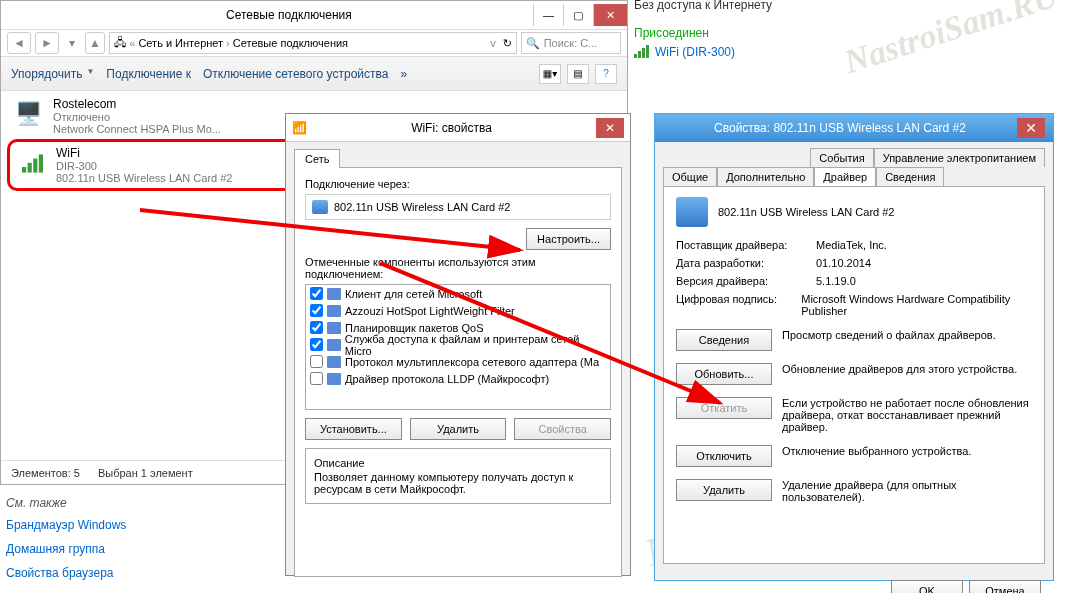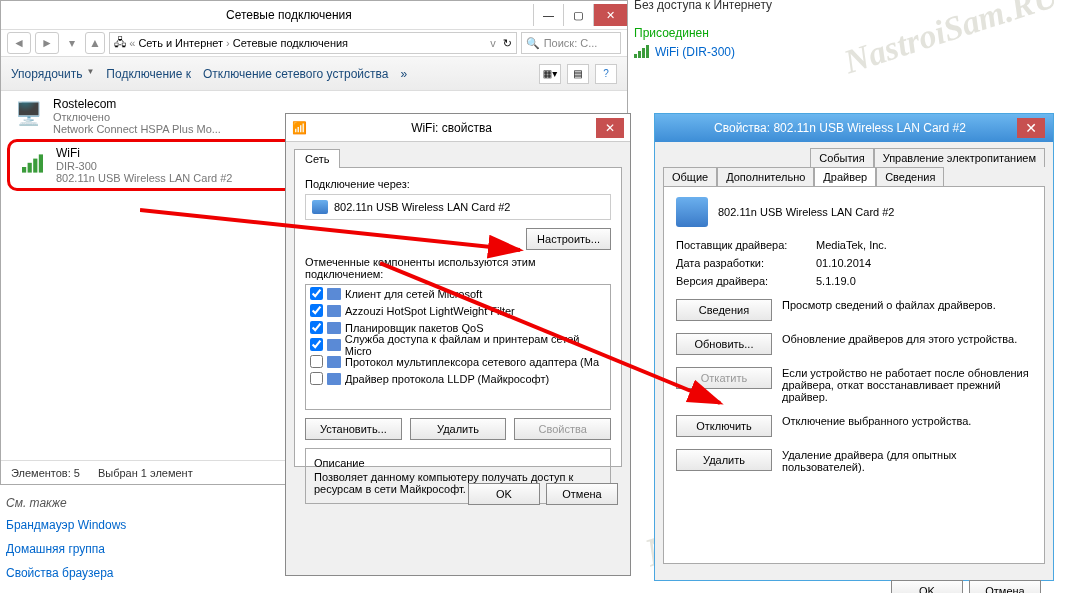--- a/index.html
+++ b/index.html
@@ -208,21 +208,21 @@
 
 <div class="wifi-dialog">
   <div class="dlg-title">
     <span>📶</span>
     <span class="spacer">WiFi: свойства</span>
     <div class="dlg-close">✕</div>
   </div>
   <div class="tab-strip">
     <div class="tab">Сеть</div>
   </div>
-  <div class="group-panel" style="height:300px;">
+  <div class="group-panel" style="height:410px;">
     <div class="lbl">Подключение через:</div>
     <div class="adapter-row">
       <div class="adapter-ico"></div>
       <span>802.11n USB Wireless LAN Card #2</span>
     </div>
     <div class="cfg-row">
       <button class="btn">Настроить...</button>
     </div>
     <div class="lbl" style="margin-top:6px;">Отмеченные компоненты используются этим подключением:</div>
     <div class="comp-list">
@@ -297,20 +297,24 @@
         <div class="k">Поставщик драйвера:</div>
         <div>MediaTek, Inc.</div>
       </div>
     <div class="info-row">
         <div class="k">Дата разработки:</div>
         <div>01.10.2014</div>
       </div>
     <div class="info-row">
         <div class="k">Версия драйвера:</div>
         <div>5.1.19.0</div>
+      </div>
+    <div class="info-row">
+        <div class="k">Цифровая подпись:</div>
+        <div>Microsoft Windows Hardware Compatibility Publisher</div>
       </div>
 
     <div class="drv-actions">
       <div class="drv-action-row">
         <button class="btn">Сведения</button>
         <div class="txt">Просмотр сведений о файлах драйверов.</div>
       </div>
       <div class="drv-action-row" style="position:relative">
         <button class="btn">Обновить...</button>
         <div class="txt">Обновление драйверов для этого устройства.</div>

